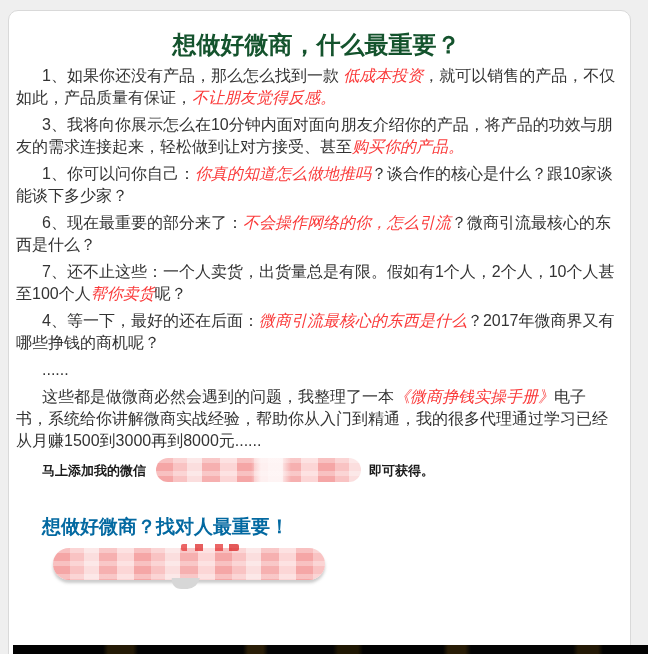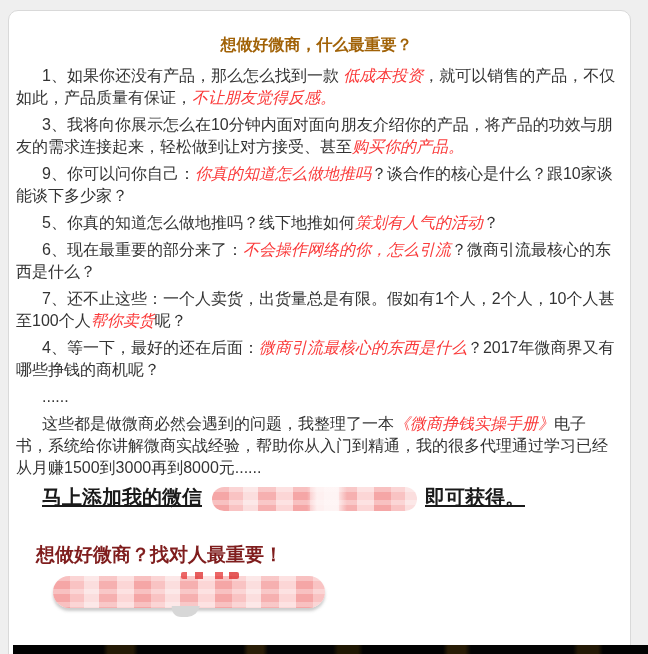--- a/index.html
+++ b/index.html
@@ -22,44 +22,43 @@
     box-sizing: border-box;
     background: #ffffff;
     border: 1px solid #d9d9d9;
     border-radius: 10px;
     padding: 20px 13px 0 7px;
   }
 
   .title {
     margin: 0 0 6px 0;
     text-align: center;
-    font-size: 16px;
+    font-size: 24px;
     line-height: 28px;
     font-weight: bold;
-    color: #a16207;
+    color: #14532d;
   }
 
   .para {
     margin: 5px 0;
     font-size: 16px;
     line-height: 22px;
     color: #333333;
     text-indent: 26px;
     letter-spacing: 0;
   }
   .hl { color: #fa3a3a; font-style: italic; }
 
   .cta {
     margin: 6px 0 0 0;
-    font-size: 20px;
+    font-size: 13px;
     line-height: 24px;
     text-indent: 26px;
     font-weight: bold;
     color: #1a1a1a;
-    text-decoration: underline;
   }
 
   .mosaic {
     background:
       repeating-linear-gradient(180deg, rgba(255,255,255,.30) 0 5px, rgba(255,255,255,0) 5px 13px),
       repeating-linear-gradient(90deg, #f5a6a6 0 17px, #f9c3c3 17px 31px, #fbdede 31px 46px, #f6b0b0 46px 64px, #fcd6d6 64px 81px);
   }
 
   .mosaic-inline {
     display: inline-block;
@@ -68,25 +67,25 @@
     border-radius: 12px;
     vertical-align: -7px;
     margin: 0 8px 0 10px;
     background:
       linear-gradient(90deg, rgba(255,255,255,0) 0 95px, rgba(255,248,248,.85) 105px 125px, rgba(255,255,255,0) 135px),
       repeating-linear-gradient(180deg, rgba(255,255,255,.30) 0 5px, rgba(255,255,255,0) 5px 13px),
       repeating-linear-gradient(90deg, #f5a6a6 0 17px, #f9c3c3 17px 31px, #fbdede 31px 46px, #f6b0b0 46px 64px, #fcd6d6 64px 81px);
   }
 
   .footer-heading {
-    margin: 32px 0 0 20px;
+    margin: 32px 0 0 26px;
     font-size: 19px;
     line-height: 24px;
     font-weight: bold;
-    color: #7f1d1d;
+    color: #0369a1;
   }
 
   .mosaic-footer {
     position: relative;
     margin: 9px 0 0 37px;
     width: 272px;
     height: 32px;
     border-radius: 16px;
     box-shadow: 0 3px 3px rgba(110,110,110,.35);
   }
@@ -134,22 +133,21 @@
 <body>
 
 <div class="page">
   <div class="card">
 
     <h1 class="title">想做好微商，什么最重要？</h1>
 
     <div id="paragraphs">
         <p class="para"><span class="txt">1、如果你还没有产品，那么怎么找到一款 </span><span class="hl">低成本投资</span><span class="txt">，就可以销售的产品，不仅如此，产品质量有保证，</span><span class="hl">不让朋友觉得反感。</span></p>
         <p class="para"><span class="txt">3、我将向你展示怎么在10分钟内面对面向朋友介绍你的产品，将产品的功效与朋友的需求连接起来，轻松做到让对方接受、甚至</span><span class="hl">购买你的产品。</span></p>
-        <p class="para"><span class="txt">9、你可以问你自己：</span><span class="hl">你真的知道怎么做地推吗</span><span class="txt">？谈合作的核心是什么？跟10家谈能谈下多少家？</span></p>
-        <p class="para"><span class="txt">5、你真的知道怎么做地推吗？线下地推如何</span><span class="hl">策划有人气的活动</span><span class="txt">？</span></p>
+        <p class="para"><span class="txt">1、你可以问你自己：</span><span class="hl">你真的知道怎么做地推吗</span><span class="txt">？谈合作的核心是什么？跟10家谈能谈下多少家？</span></p>
         <p class="para"><span class="txt">6、现在最重要的部分来了：</span><span class="hl">不会操作网络的你，怎么引流</span><span class="txt">？微商引流最核心的东西是什么？</span></p>
         <p class="para"><span class="txt">7、还不止这些：一个人卖货，出货量总是有限。假如有1个人，2个人，10个人甚至100个人</span><span class="hl">帮你卖货</span><span class="txt">呢？</span></p>
         <p class="para"><span class="txt">4、等一下，最好的还在后面：</span><span class="hl">微商引流最核心的东西是什么</span><span class="txt">？2017年微商界又有哪些挣钱的商机呢？</span></p>
         <p class="para"><span class="txt">......</span></p>
         <p class="para"><span class="txt">这些都是做微商必然会遇到的问题，我整理了一本</span><span class="hl">《微商挣钱实操手册》</span><span class="txt">电子书，系统给你讲解微商实战经验，帮助你从入门到精通，我的很多代理通过学习已经从月赚1500到3000再到8000元......</span></p>
       </div>
 
     <p class="cta">
       <span>马上添加我的微信</span><span class="mosaic mosaic-inline"></span><span>即可获得。</span>
     </p>

